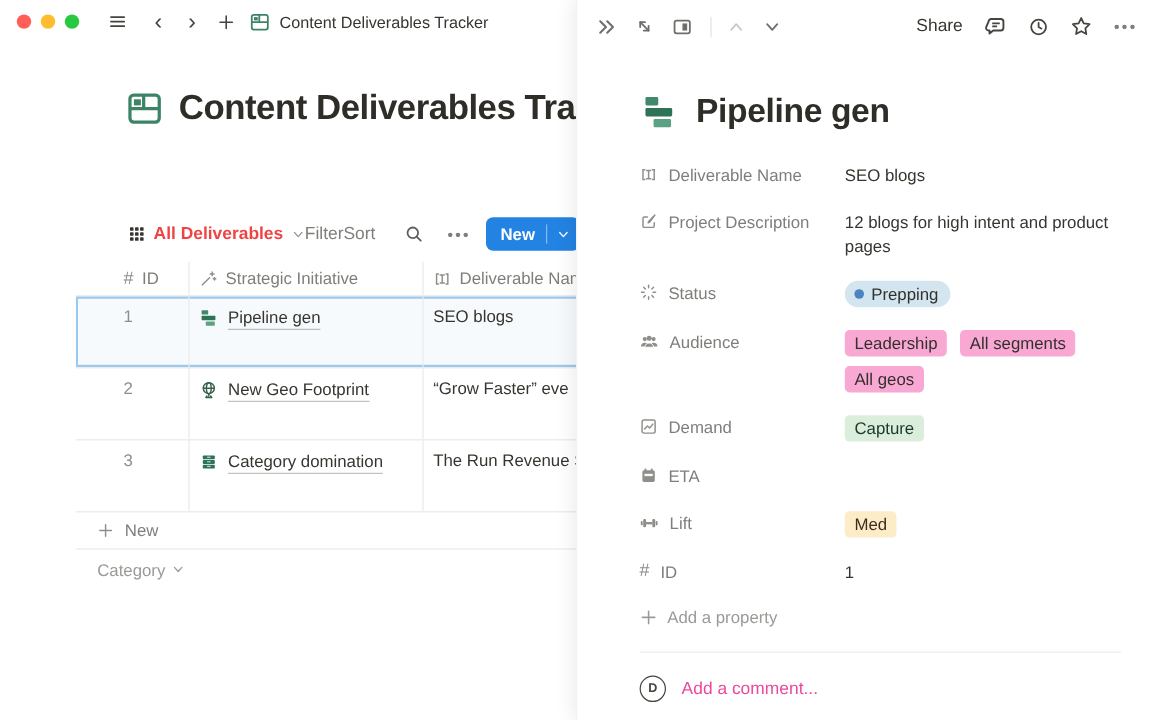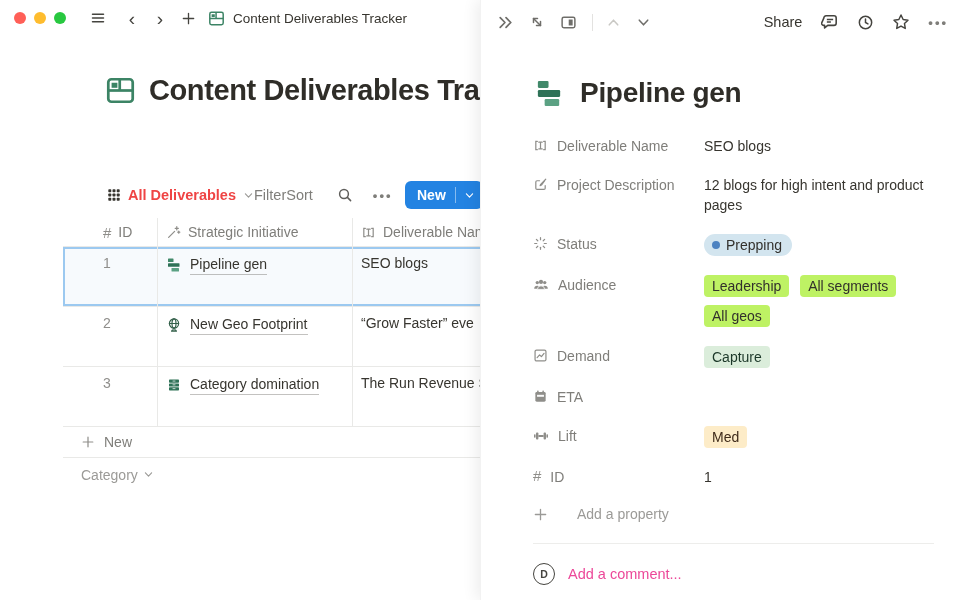--- a/index.html
+++ b/index.html
@@ -65,24 +65,24 @@
 
   .props { margin:27px 24px 0 52px; font-size:14px; }
   .prow { display:flex; margin-bottom:19px; line-height:20px; }
   .plabel { width:171px; flex-shrink:0; display:flex; gap:9px; color:#7f7e7a; align-items:flex-start; cursor:pointer; }
   .plabel .ic { margin-top:2px; color:#8f8e8a; flex-shrink:0; }
   .pvalue { width:226px; color:#37352f; }
   .pill-status { display:inline-flex; align-items:center; gap:6px; height:22px; padding:0 10px 0 8px;
     background:#d3e5ef; border-radius:11px; color:#32302c; cursor:pointer; }
   .pill-status .dot { width:8px; height:8px; border-radius:50%; background:#4d83c1; }
   .tag { display:inline-block; height:22px; line-height:20px; padding:1px 8px; border-radius:4px;
-    background:#bef264; color:#32302c; margin:0 7px 8px 0; cursor:pointer; }
+    background:#f9a8d4; color:#32302c; margin:0 7px 8px 0; cursor:pointer; }
   .tag-green { background:#dbeddb; color:#1c3829; margin:0; }
   .tag-yellow { background:#fdecc8; color:#402c1b; margin:0; }
-  .addprop { display:flex; gap:29px; align-items:center; color:#9b9a97; margin-top:1px; cursor:pointer; }
+  .addprop { display:flex; gap:8px; align-items:center; color:#9b9a97; margin-top:1px; cursor:pointer; }
   .pdiv { height:1px; background:#ededeb; margin:21px 26px 0 52px; }
   .commentrow { display:flex; align-items:center; gap:13px; margin:19px 26px 0 52px; }
   .avatar { width:22px; height:22px; border-radius:50%; border:1.3px solid #45443f; color:#45443f;
     font-size:10.5px; font-weight:600; display:flex; align-items:center; justify-content:center; flex-shrink:0; }
   .comment-ph { color:#ec4899; font-size:14.5px; cursor:text; flex:1; }
 
   svg { display:block; }
   .ghash { font-size:15px; color:#8f8e8a; line-height:1; font-weight:400; }
 </style>
 </head>

